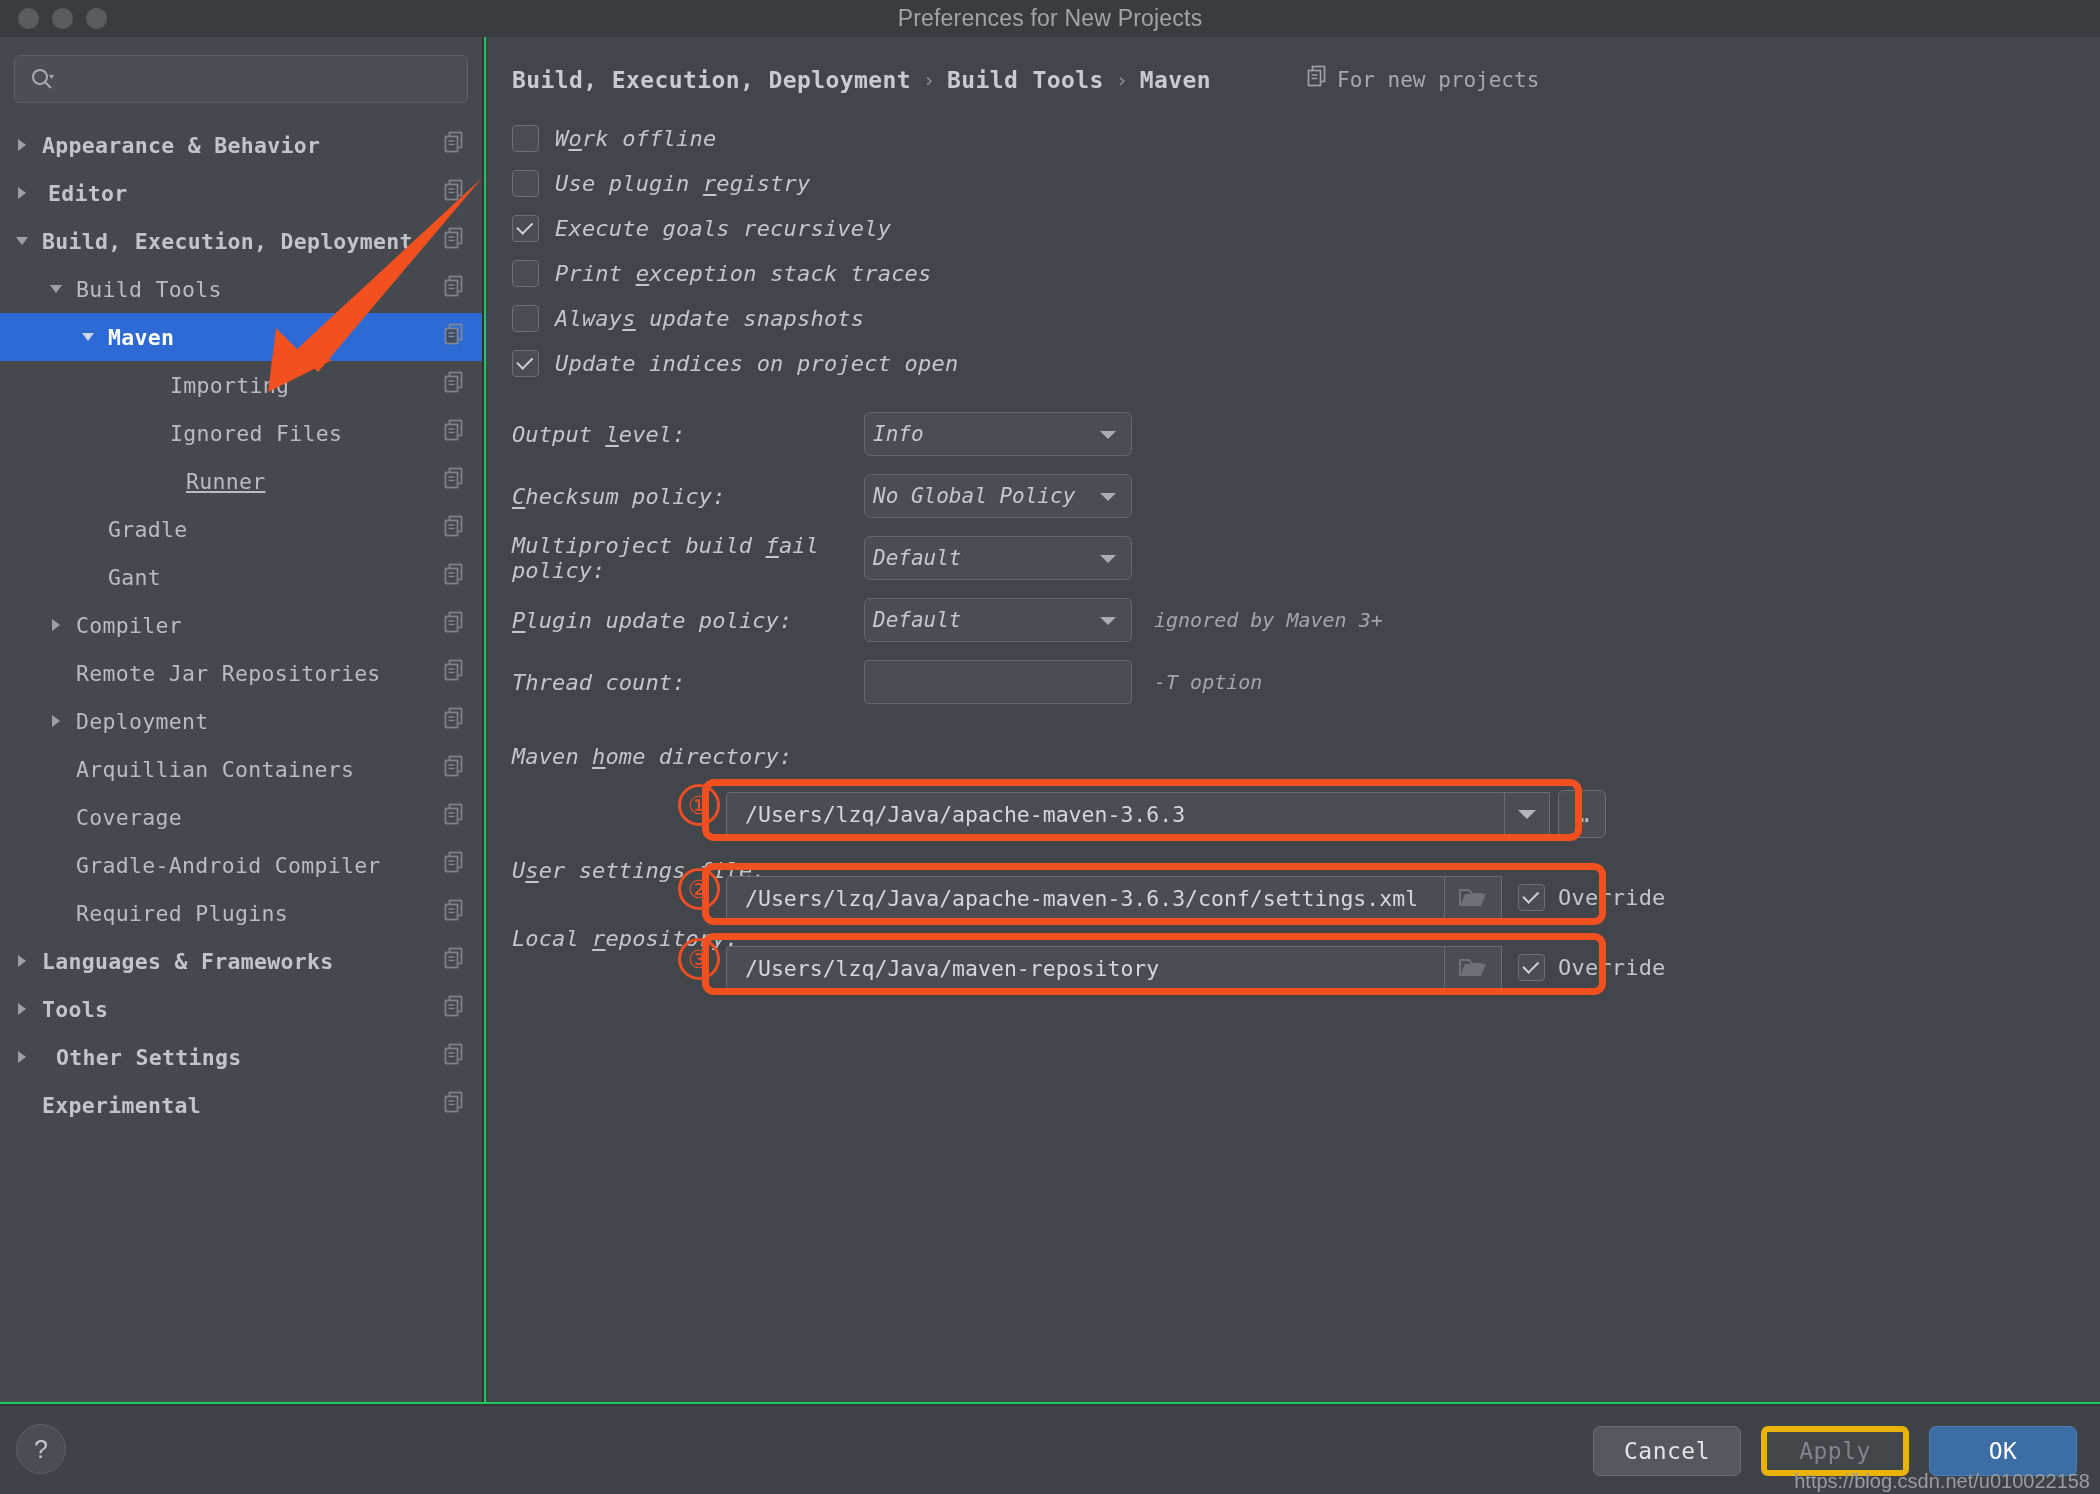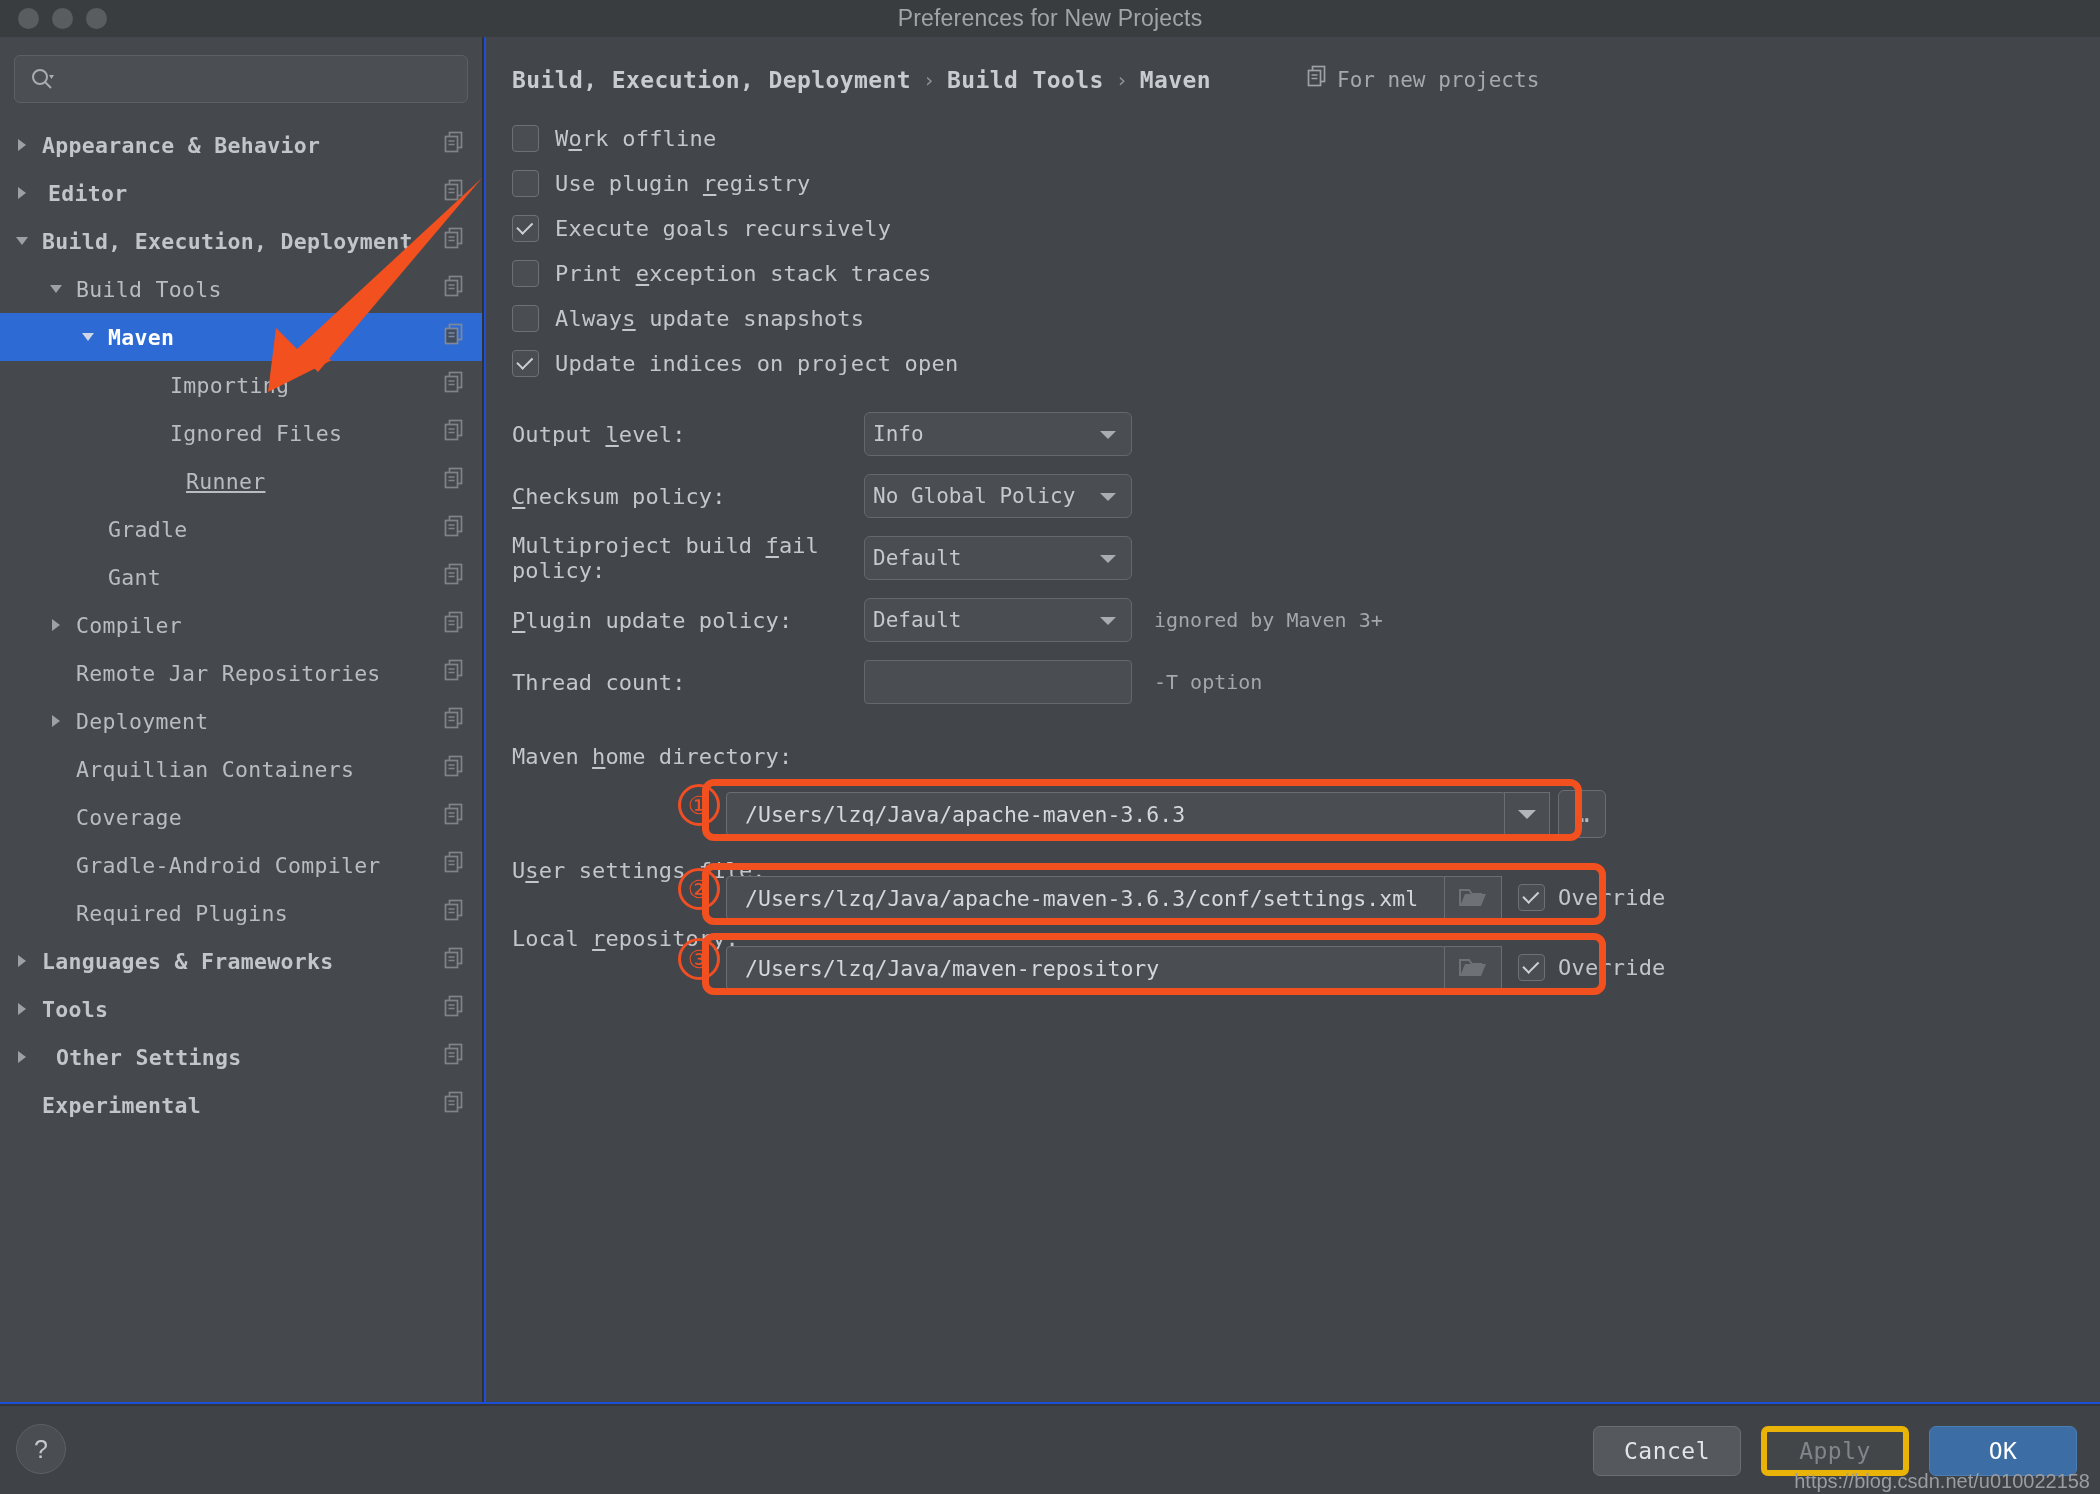--- a/index.html
+++ b/index.html
@@ -5,21 +5,21 @@
   * { box-sizing: border-box; margin: 0; padding: 0; }
   html, body {
     width: 2100px; height: 1494px;
     background: #3c3f41;
     font-family: "DejaVu Sans Mono", monospace;
     overflow: hidden;
   }
   #app {
     position: relative;
     width: 2100px; height: 1494px;
-    background: #1d4ed8;
+    background: #22c55e;
   }
 
   
   .titlebar {
     position: absolute; left: 0; top: 0;
     width: 2100px; height: 37px;
     background: #3a3d3f;
     display: flex; align-items: center;
   }
   .traffic { display: flex; gap: 13px; margin-left: 18px; }
@@ -104,21 +104,21 @@
     font-size: 23px; font-weight: bold; color: #c8cbcf;
     letter-spacing: .4px; white-space: nowrap;
   }
   .crumb-sep { font-size: 20px; color: #8d9094; }
   .crumb-note {
     display: flex; align-items: center; gap: 8px;
     margin-left: 84px;
     font-size: 21px; color: #a6a9ad;
   }
 
-  .form { padding: 22px 0 0 26px; }
+  .form { padding: 22px 0 0 26px; font-style: italic; }
 
   .cb-row {
     display: flex; align-items: center;
     height: 45px;
     gap: 16px;
   }
   .cbox {
     width: 27px; height: 27px;
     border: 1px solid #6d7074;
     border-radius: 4px;

